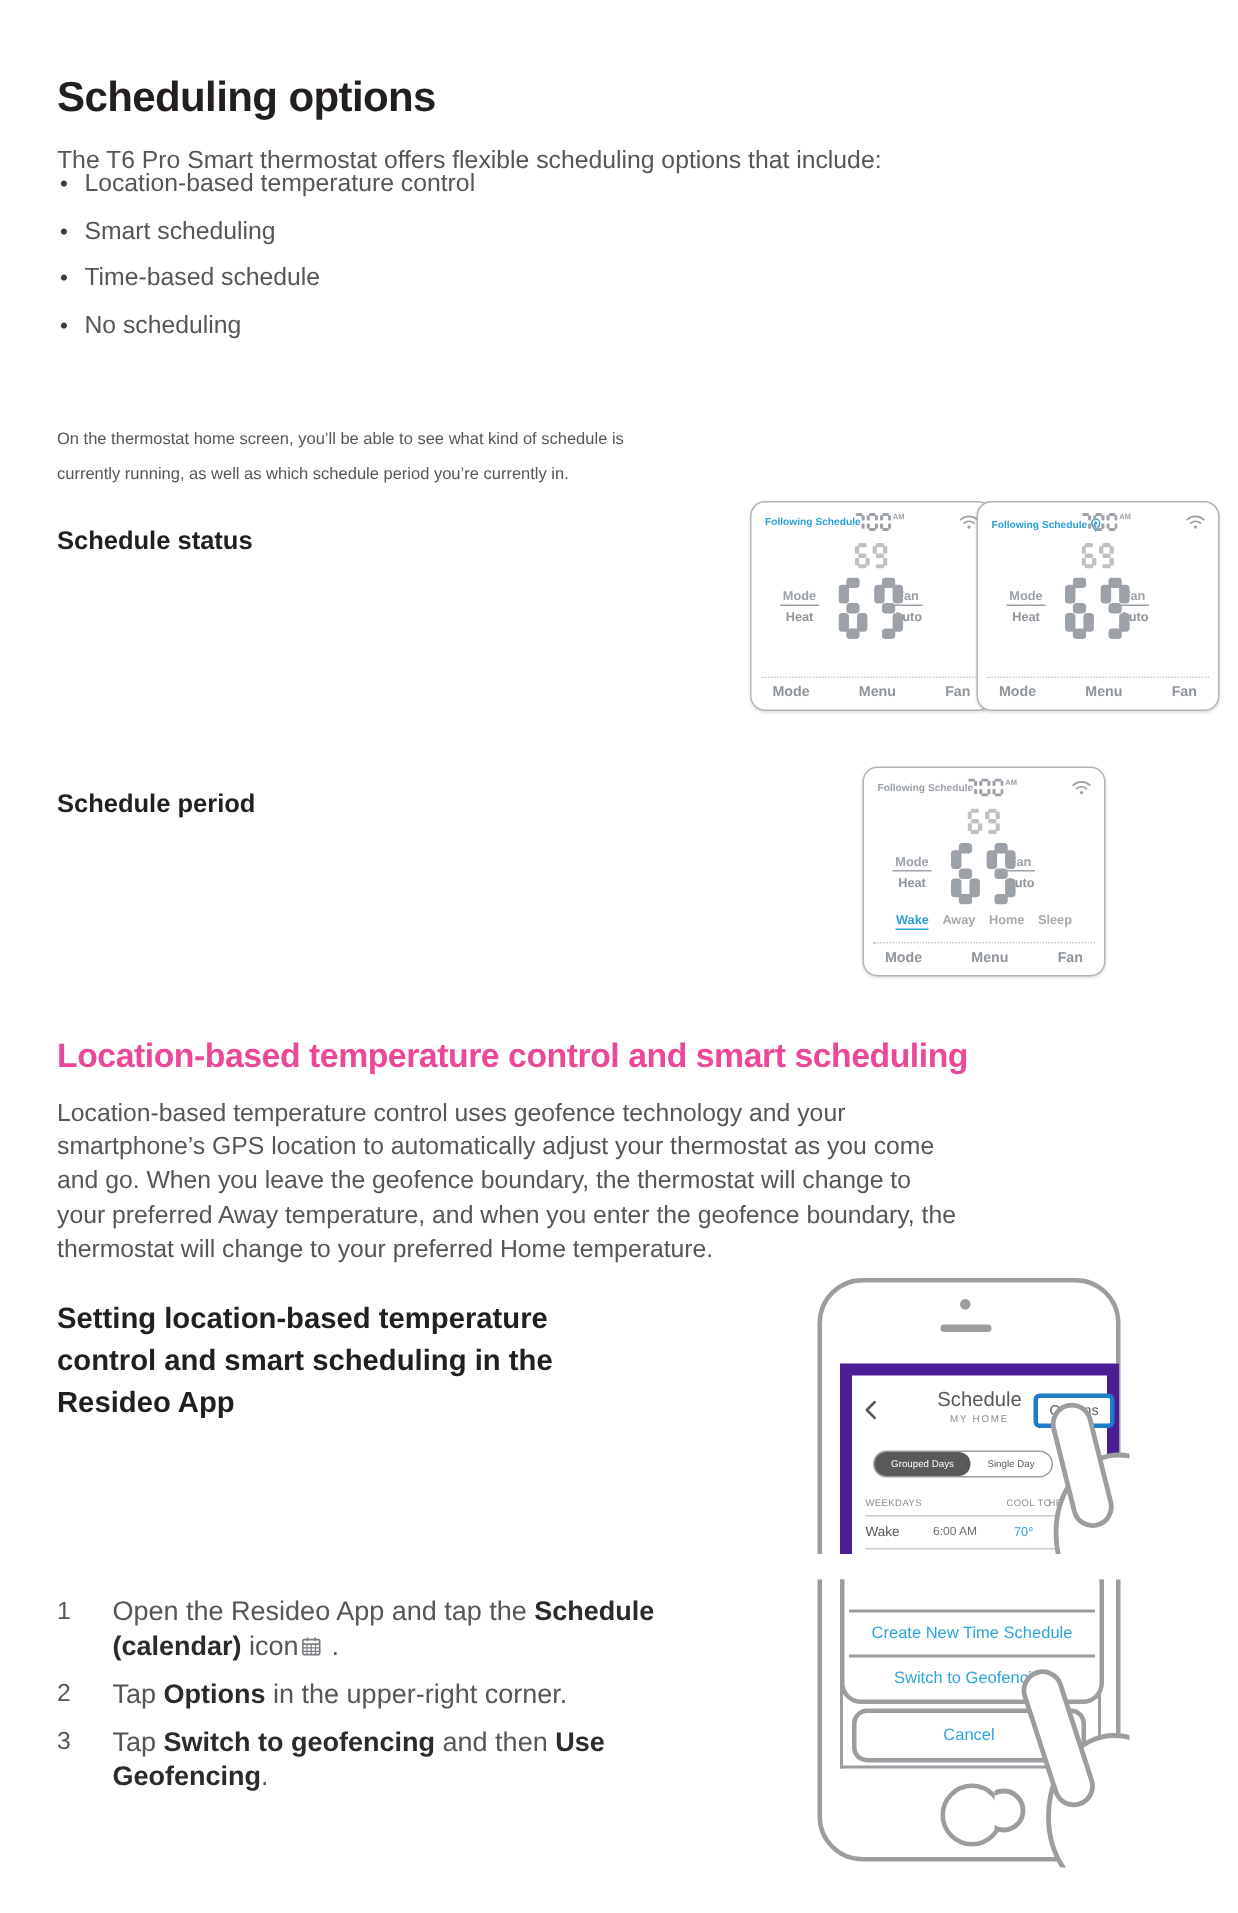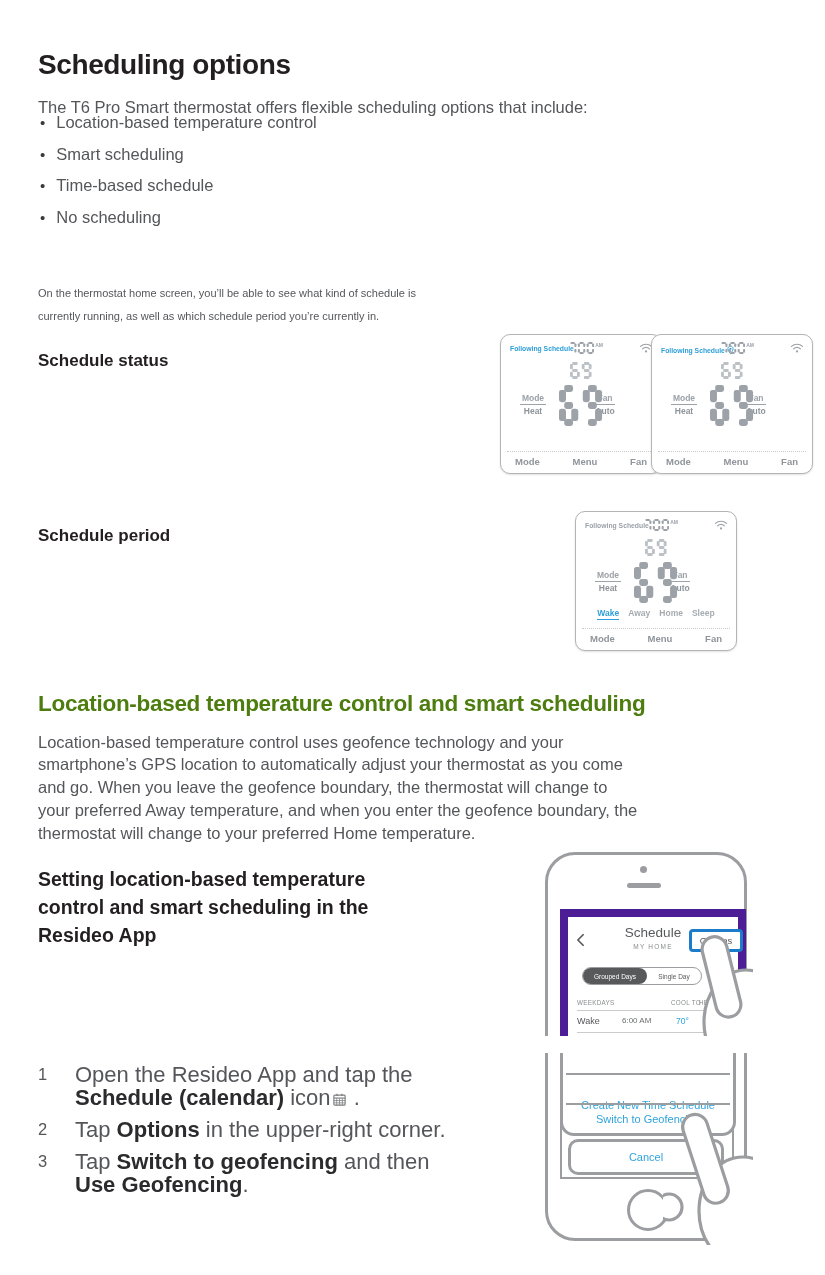--- a/index.html
+++ b/index.html
@@ -12,28 +12,28 @@
   .intro{left:38px;top:81px;font-size:16.5px;}
   .bullets{left:40px;top:112px;list-style:none;margin:0;padding:0;}
   .bullets li{font-size:16.5px;line-height:21px;margin-bottom:10.5px;display:flex;}
   .bullets .dot{margin-right:11px;font-size:15px;color:#3a3a3c;}
   .home-note{left:38px;top:271px;font-size:11px;line-height:23px;}
   .sec-h{font-size:17px;font-weight:700;color:#231F20;}
   .status-h{left:38px;top:334px;}
   .status-p{left:38px;top:365px;width:460px;font-size:16.5px;line-height:23.3px;}
   .period-h{left:38px;top:509px;}
   .period-p{left:38px;top:540px;width:440px;font-size:16.5px;line-height:23.3px;}
-  .h2{left:38px;top:672px;font-size:22.5px;font-weight:700;color:#4d7c0f;letter-spacing:-0.3px;white-space:nowrap;}
+  .h2{left:38px;top:672px;font-size:22.5px;font-weight:700;color:#ec4899;letter-spacing:-0.3px;white-space:nowrap;}
   .geo-p{left:38px;top:714px;font-size:16.5px;line-height:22.8px;}
   .h3{left:38px;top:845px;font-size:19.5px;font-weight:700;color:#231F20;line-height:28px;}
   .app-p{left:38px;top:941px;font-size:16.5px;line-height:23.5px;}
   .steps{left:38px;top:1063px;width:430px;}
   .step{display:flex;margin-bottom:9px;}
   .step-num{width:37px;font-size:16.5px;line-height:23px;color:#55565A;flex:none;}
-  .step-body{width:372px;font-size:22px;line-height:23px;color:#55565A;}
+  .step-body{width:372px;font-size:18px;line-height:23px;color:#55565A;}
   .step-body b{color:#2b2b2d;}
   .pagenum{left:0;top:1246px;width:825px;text-align:center;font-size:14.5px;color:#55565A;}
   .cal-icon{vertical-align:-2px;margin:0 1px;}
   .pin-inline{vertical-align:-2px;margin:0 2px;}
   
   .tstat{position:absolute;width:136px;height:138px;background:#fff;border:1.5px solid #B4B4B6;
          border-radius:10px;box-shadow:0 1px 2px rgba(0,0,0,.12);padding-left:24px;}
   .t1{left:500px;top:334px;} .t2{left:651px;top:334px;} .t3{left:575px;top:511px;}
   .t-status{position:absolute;left:9px;top:10px;font-size:6.8px;font-weight:700;color:#2E9FD9;
             display:flex;align-items:center;gap:1px;}
@@ -411,21 +411,21 @@
         <rect x="38" y="6" width="25" height="82" rx="12.5" transform="rotate(-14 50 47)"></rect>
       </g>
     </svg>
   </div>
 
   <div class="phone phone2">
     <div class="p2-body"></div>
     <div class="p2-walls"></div>
     <div class="p2-sheet">
       <div class="p2-line" style="top:62px;"></div>
-      <div class="p2-action" style="top:88px;">Create New Time Schedule</div>
+      <div class="p2-action" style="top:72px;">Create New Time Schedule</div>
       <div class="p2-line" style="top:92px;"></div>
       <div class="p2-action" style="top:102px;">Switch to Geofencing</div>
     </div>
     <div class="p2-cancel">Cancel</div>
     <div class="p2-home"></div>
     <svg class="hand" style="left:120px;top:50px;" width="110" height="150" viewBox="0 0 110 150">
       <g fill="#fff" stroke="#9B9DA0" stroke-width="3.2" stroke-linejoin="round" stroke-linecap="round">
         <ellipse cx="80" cy="108" rx="44" ry="54"></ellipse>
         <path d="M40 80 q8 7 15 2" fill="none" stroke-width="2.6"></path>
         <circle cx="6" cy="104" r="13"></circle>

